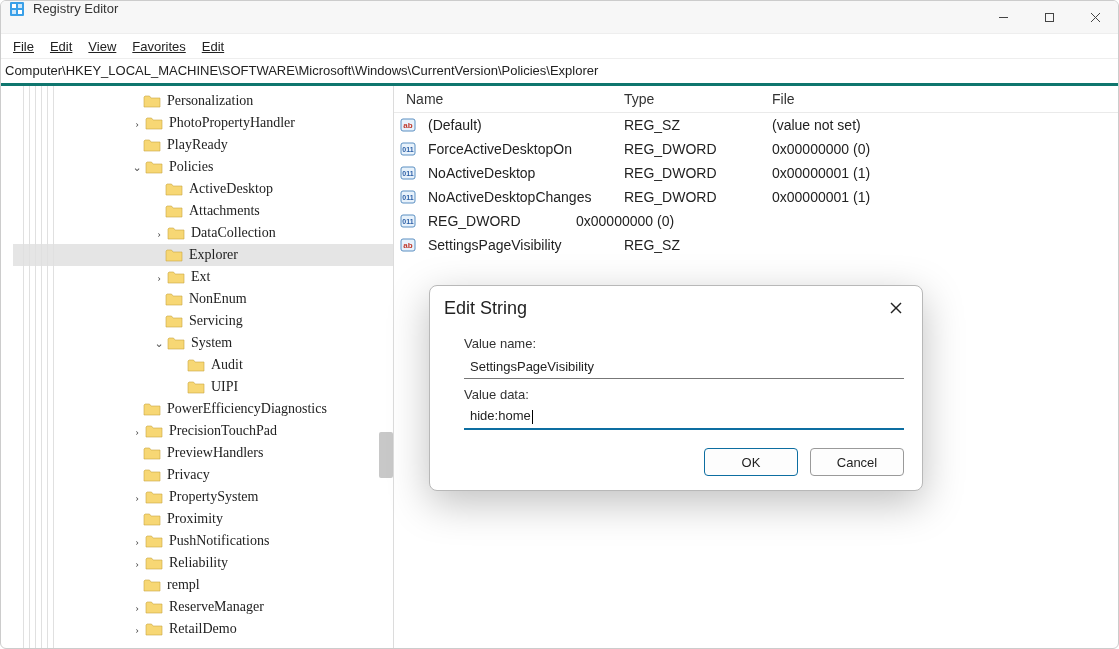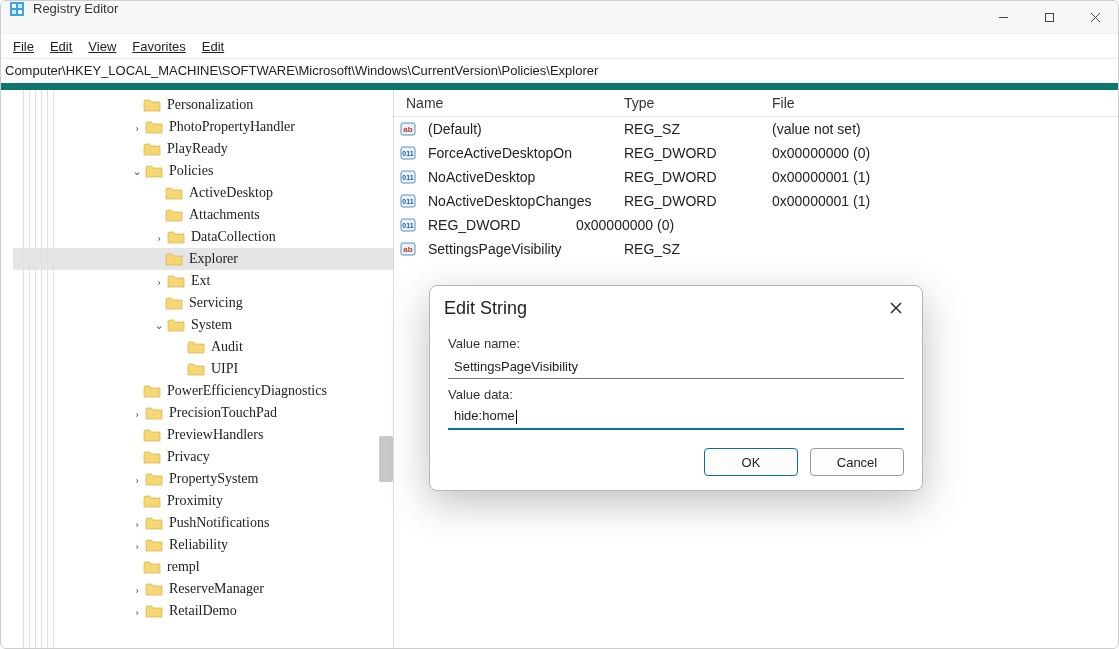--- a/index.html
+++ b/index.html
@@ -9,21 +9,21 @@
   .titlebar .app-icon{width:16px;height:16px;display:inline-block;margin-right:8px;}
   .titlebar .title{flex:0 0 auto;font-size:13px;color:#333;}
   .titlebar .spacer{flex:1;}
   .titlebar .win-btn{width:46px;height:32px;display:flex;align-items:center;justify-content:center;color:#444;}
   .titlebar .win-btn svg{width:11px;height:11px;}
   
   .menubar{height:24px;display:flex;align-items:center;padding:0 4px;background:#fff;border-top:1px solid #eee;}
   .menubar .menu-item{padding:2px 8px;font-size:13px;color:#222;}
   .menubar .menu-item .ul{text-decoration:underline;}
   
-  .pathbar{height:24px;line-height:24px;padding:0 4px;background:#fff;border-top:1px solid #eee;border-bottom:7px solid #0f766e;font-size:13px;color:#222;white-space:nowrap;overflow:hidden;}
+  .pathbar{height:24px;line-height:24px;padding:0 4px;background:#fff;border-top:1px solid #eee;border-bottom:3px solid #0f766e;font-size:13px;color:#222;white-space:nowrap;overflow:hidden;}
   
   .body{flex:1;display:flex;overflow:hidden;}
   .treepane{width:392px;border-right:1px solid #dcdcdc;overflow:hidden;position:relative;}
   .listpane{flex:1;overflow:hidden;position:relative;}
   
   .tree{padding:4px 0 4px 0;position:relative;height:100%;overflow:hidden;}
   .gutter{position:absolute;left:0;top:0;bottom:0;width:52px;}
   .gutter-line{position:absolute;top:0;bottom:0;width:1px;background:#e0e0e0;}
   .tree-rows{margin-left:12px;font-family:Liberation Serif, serif;}
   .tree-row{height:22px;display:flex;align-items:center;font-size:14px;color:#222;white-space:nowrap;}
@@ -43,21 +43,21 @@
   .list-row{height:24px;display:flex;align-items:center;font-size:14px;color:#222;padding-left:6px;}
   .list-row .val-icon{width:16px;height:16px;margin-right:6px;display:inline-flex;align-items:center;justify-content:flex-start;}
   .val-icon svg{display:block;}
   
   .vthumb{position:absolute;right:0;top:346px;width:14px;height:46px;background:#c8c8c8;border-radius:2px;}
   
   .dialog{position:absolute;left:428px;top:284px;width:492px;background:#fff;border:1px solid #b8b8b8;border-radius:8px;box-shadow:0 12px 40px rgba(0,0,0,.25);padding:0;}
   .dialog-title{display:flex;align-items:center;height:24px;padding:10px 14px 0 14px;}
   .dialog-title .dt{font-size:18px;color:#222;}
   .dialog-title .dclose{margin-left:auto;width:24px;height:24px;display:flex;align-items:center;justify-content:center;color:#222;}
-  .dialog-body{padding:8px 18px 14px 18px;}
+  .dialog-body{padding:8px 18px 14px 34px;}
   .field-label{font-size:13px;color:#333;margin-top:8px;margin-bottom:4px;}
   .text-field{width:100%;box-sizing:border-box;height:24px;padding:2px 6px;font-size:13px;color:#222;border:none;border-bottom:1px solid #777;background:#fff;outline:none;}
   .text-field.focused{border-bottom:2px solid #0d6ea1;}
   .dialog-buttons{display:flex;justify-content:flex-end;gap:12px;margin-top:18px;}
   .dlg-btn{min-width:92px;height:26px;border:1px solid #9a9a9a;background:#fdfdfd;border-radius:4px;font-size:13px;color:#222;display:flex;align-items:center;justify-content:center;}
   .dlg-btn.primary{border-color:#0d6ea1;}
   .caret{display:inline-block;width:1px;height:14px;background:#000;vertical-align:middle;margin-left:1px;}
 </style>
 </head>
 <body>
@@ -201,20 +201,29 @@
               </span>
               <span class="label">Ext</span>
             </div>
             <div class="tree-row">
               <span class="indent" style="width: 152px;"></span>
               <span class="folder">
                 <svg width="18" height="14" viewBox="0 0 18 14">
                   <path d="M1 3 L1 13 L17 13 L17 4 L8 4 L6.5 2 L2 2 Z" fill="#f7d774" stroke="#caa63f" stroke-width="0.6"></path>
                 </svg>
               </span>
+              <span class="label">NonEnum</span>
+            </div>
+            <div class="tree-row">
+              <span class="indent" style="width: 152px;"></span>
+              <span class="folder">
+                <svg width="18" height="14" viewBox="0 0 18 14">
+                  <path d="M1 3 L1 13 L17 13 L17 4 L8 4 L6.5 2 L2 2 Z" fill="#f7d774" stroke="#caa63f" stroke-width="0.6"></path>
+                </svg>
+              </span>
               <span class="label">Servicing</span>
             </div>
             <div class="tree-row">
               <span class="indent" style="width: 138px;"></span>
               <span class="expander">⌄</span>
               <span class="folder">
                 <svg width="18" height="14" viewBox="0 0 18 14">
                   <path d="M1 3 L1 13 L17 13 L17 4 L8 4 L6.5 2 L2 2 Z" fill="#f7d774" stroke="#caa63f" stroke-width="0.6"></path>
                 </svg>
               </span>

